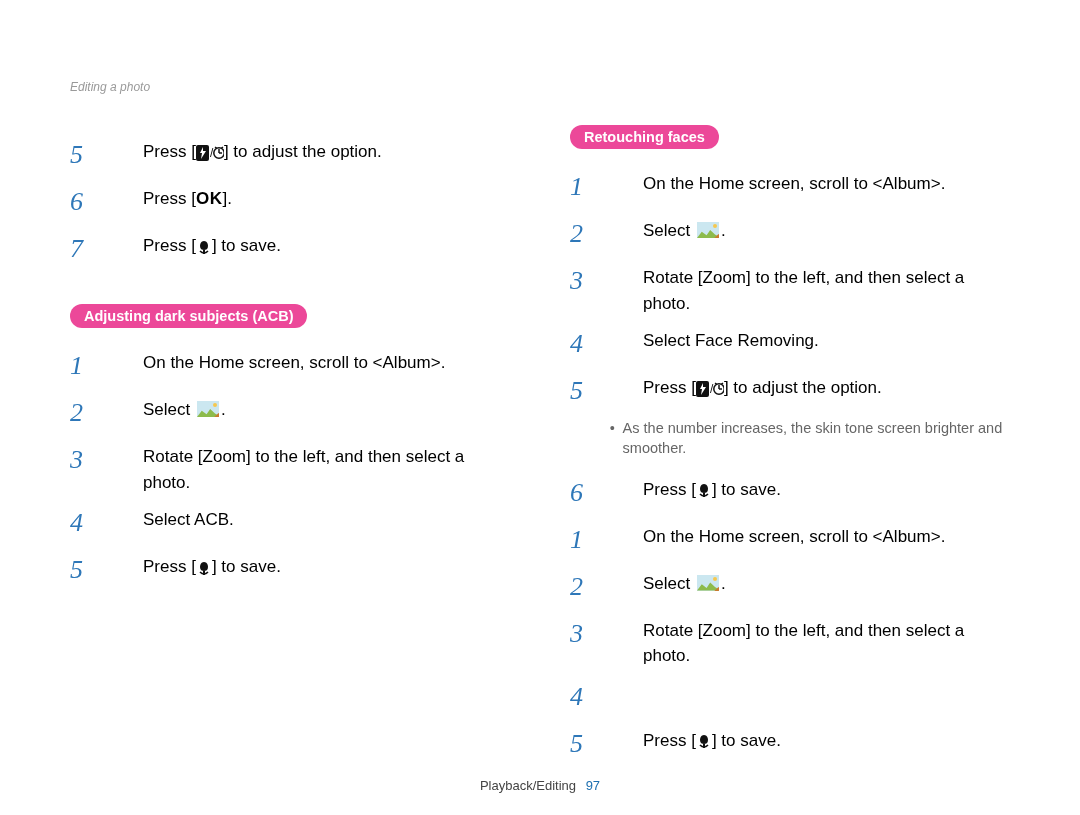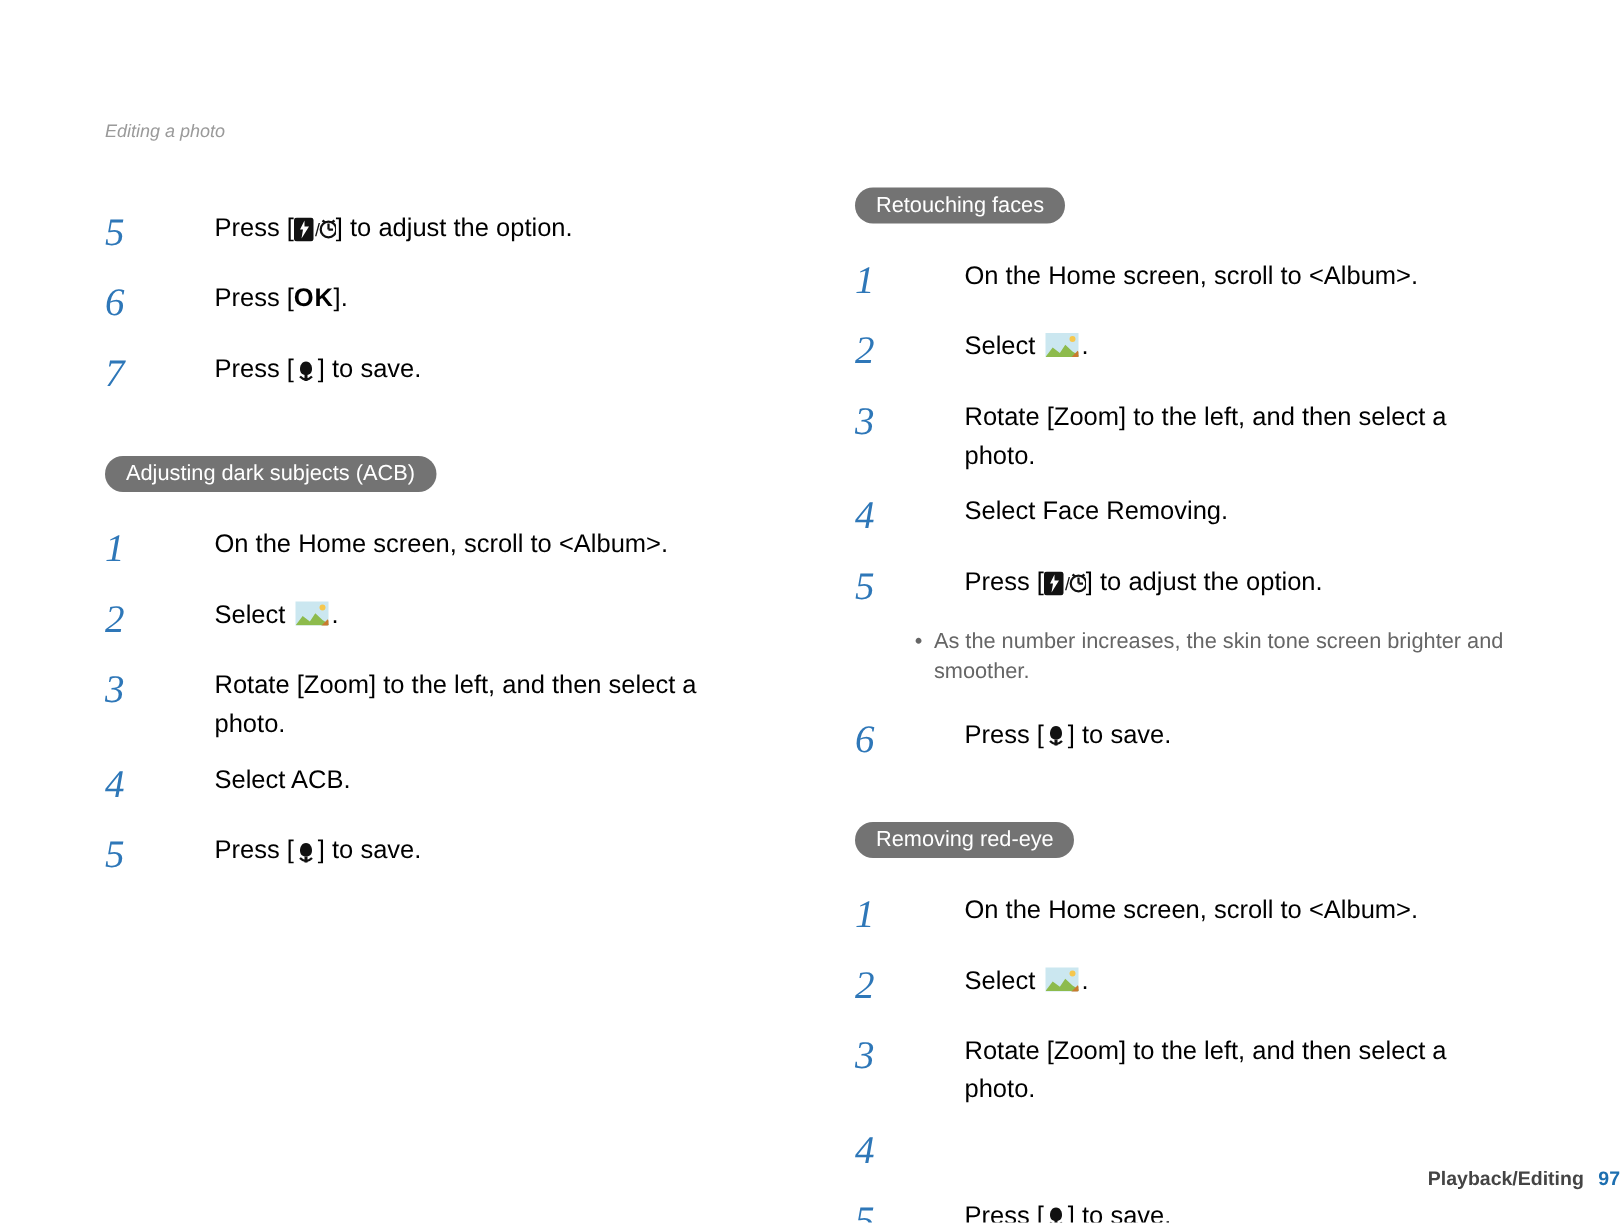--- a/index.html
+++ b/index.html
@@ -51,24 +51,24 @@
     font-size: 17px;
     color: #000000;
     padding-top: 4px;
     margin-left: 45px;
   }
   .body b { font-weight: 400; }
   .body .angles { font-weight: 400; }
 
   .badge {
     display: inline-block;
-    background: #737373;
+    background: #ec4899;
     color: #fff;
     font-size: 14.5px;
-    font-weight: 400;
+    font-weight: 700;
     padding: 4px 14px;
     border-radius: 12px;
     margin-top: 28px;
     margin-bottom: 18px;
   }
   .badge.first-right { margin-top: 0; }
 
   
   .icon { display: inline-flex; vertical-align: middle; }
   .icon svg { display: block; }
@@ -111,24 +111,23 @@
     color:#666;
     line-height:1.4;
     max-width: 400px;
   }
   .sub-bullet .dot { width:10px; text-align:center; }
 
   .footer {
     position: absolute;
     bottom: 22px;
     left: 0; right: 0;
-    text-align: right;
+    text-align: center;
     font-size: 13px;
     color: #444;
-    font-weight: bold;
   }
   .footer .pg { color: #1d6fb0; margin-left: 6px; }
 </style>
 </head>
 <body>
 
 <div class="page-header">Editing a photo</div>
 
 <div class="page">
 
@@ -266,21 +265,20 @@
             <svg width="16" height="16" viewBox="0 0 16 16">
               <path d="M8 2 C5 2 4 5 4 7 C4 10 6 11 8 11 C10 11 12 10 12 7 C12 5 11 2 8 2 Z" fill="#111"></path>
               <path d="M8 11 L8 15" stroke="#111" stroke-width="2"></path>
               <path d="M4 12 Q8 16 12 12" fill="none" stroke="#111" stroke-width="1.6"></path>
             </svg>
           </span><span>] to save.</span>
       </div>
     </div>
 
     
-    <div class="badge">Removing red-eye</div>
 
     <div class="step">
       <div class="num">1</div>
       <div class="body">
         <span>On the Home screen, scroll to </span><b class="angles">&lt;Album&gt;</b><span>.</span>
       </div>
     </div>
     <div class="step">
       <div class="num">2</div>
       <div class="body">

